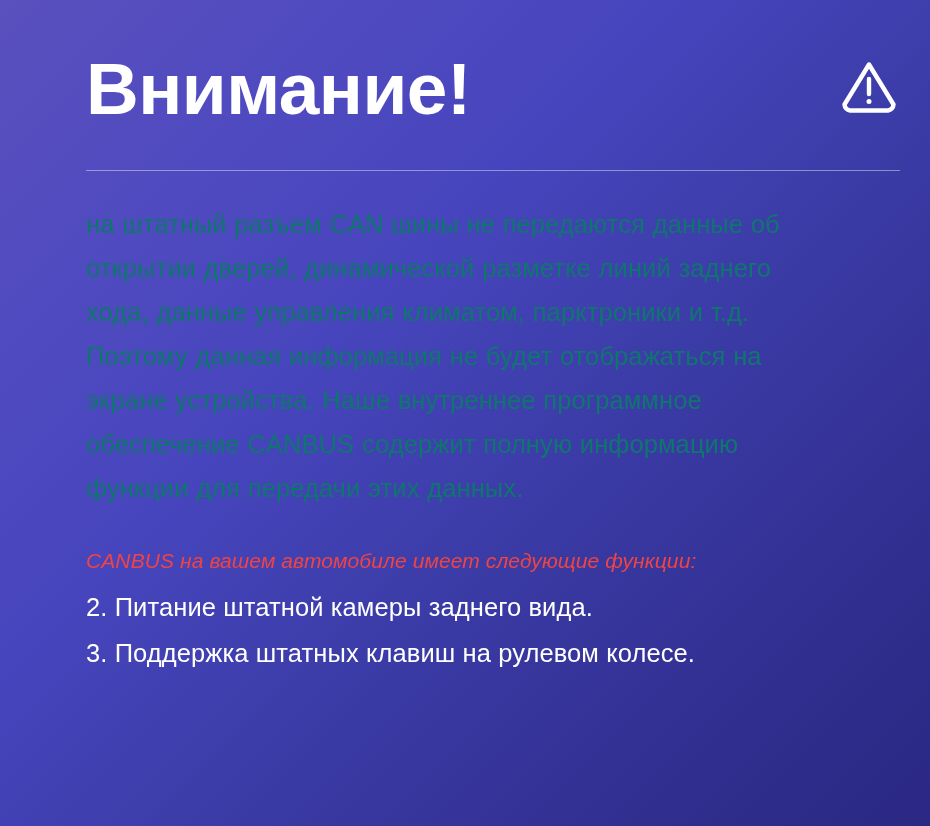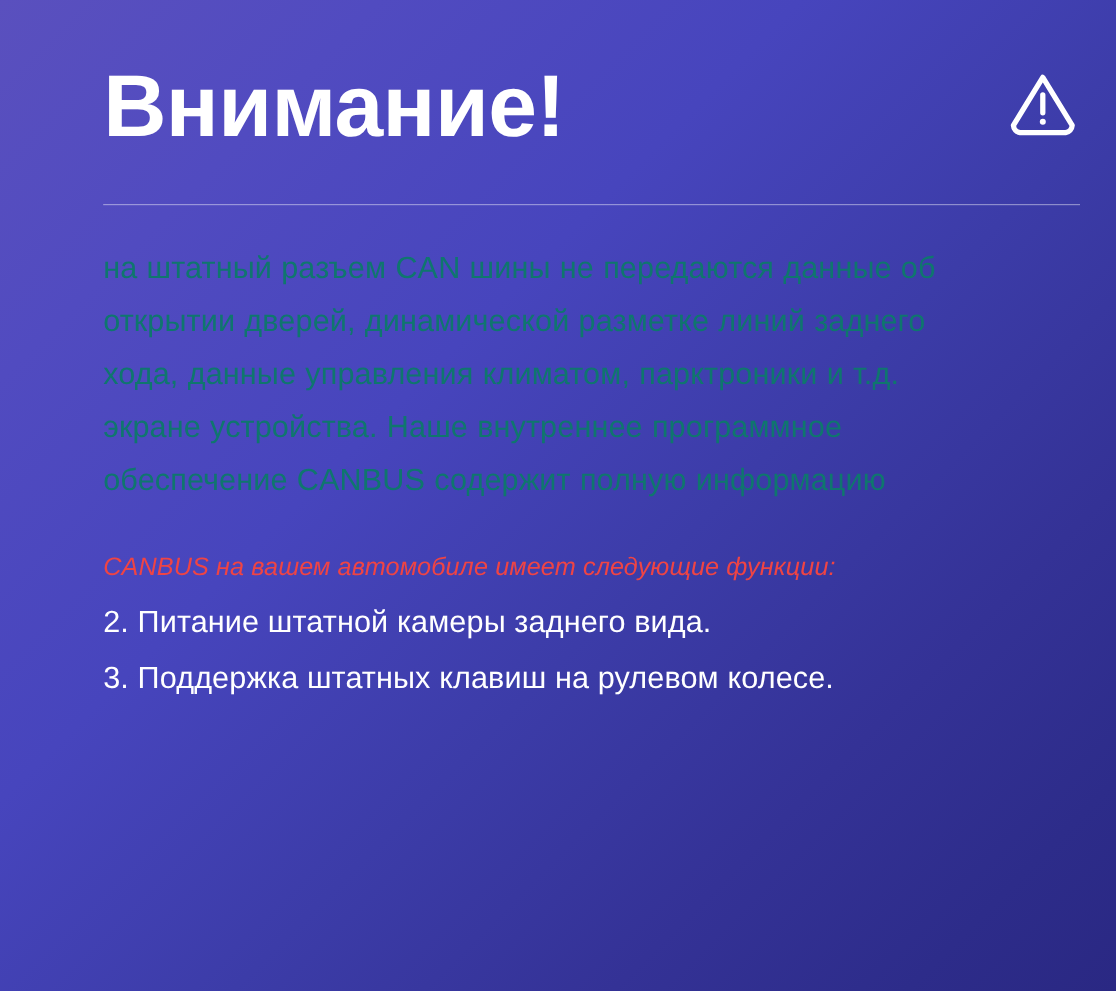--- a/index.html
+++ b/index.html
@@ -132,22 +132,24 @@
   </div>
 
   <div class="divider"></div>
 
   <div class="content">
 
     <div class="para">
       <p>на штатный разъем CAN шины не передаются данные об</p>
       <p>открытии дверей, динамической разметке линий заднего</p>
       <p>хода, данные управления климатом, парктроники и т.д.</p>
+      <p>Поэтому данная информация не будет отображаться на</p>
       <p>экране устройства. Наше внутреннее программное</p>
       <p>обеспечение CANBUS содержит полную информацию</p>
+      <p>функции для передачи этих данных.</p>
     </div>
 
     <div class="spacer"></div>
 
     <div class="lead">CANBUS на вашем автомобиле имеет следующие функции:</div>
 
     <ul class="list">
       <li>2. Питание штатной камеры заднего вида.</li>
       <li>3. Поддержка штатных клавиш на рулевом колесе.</li>
     </ul>

